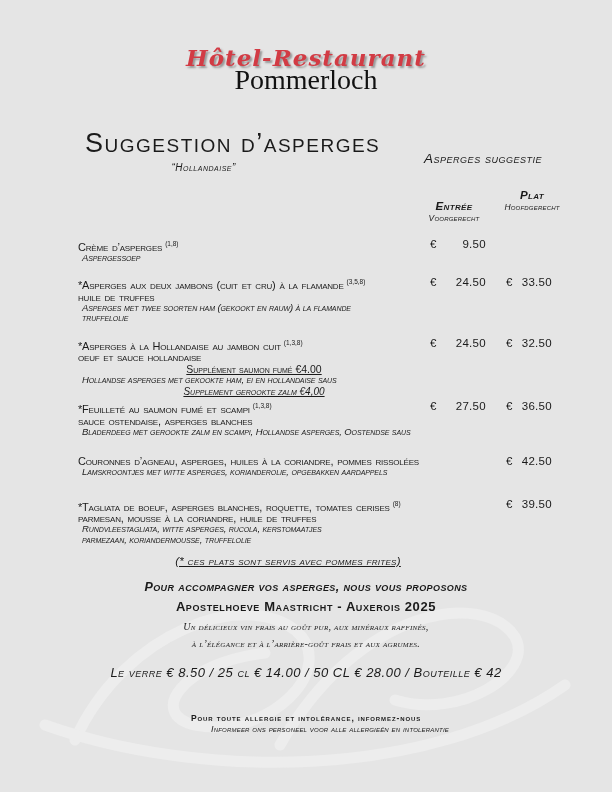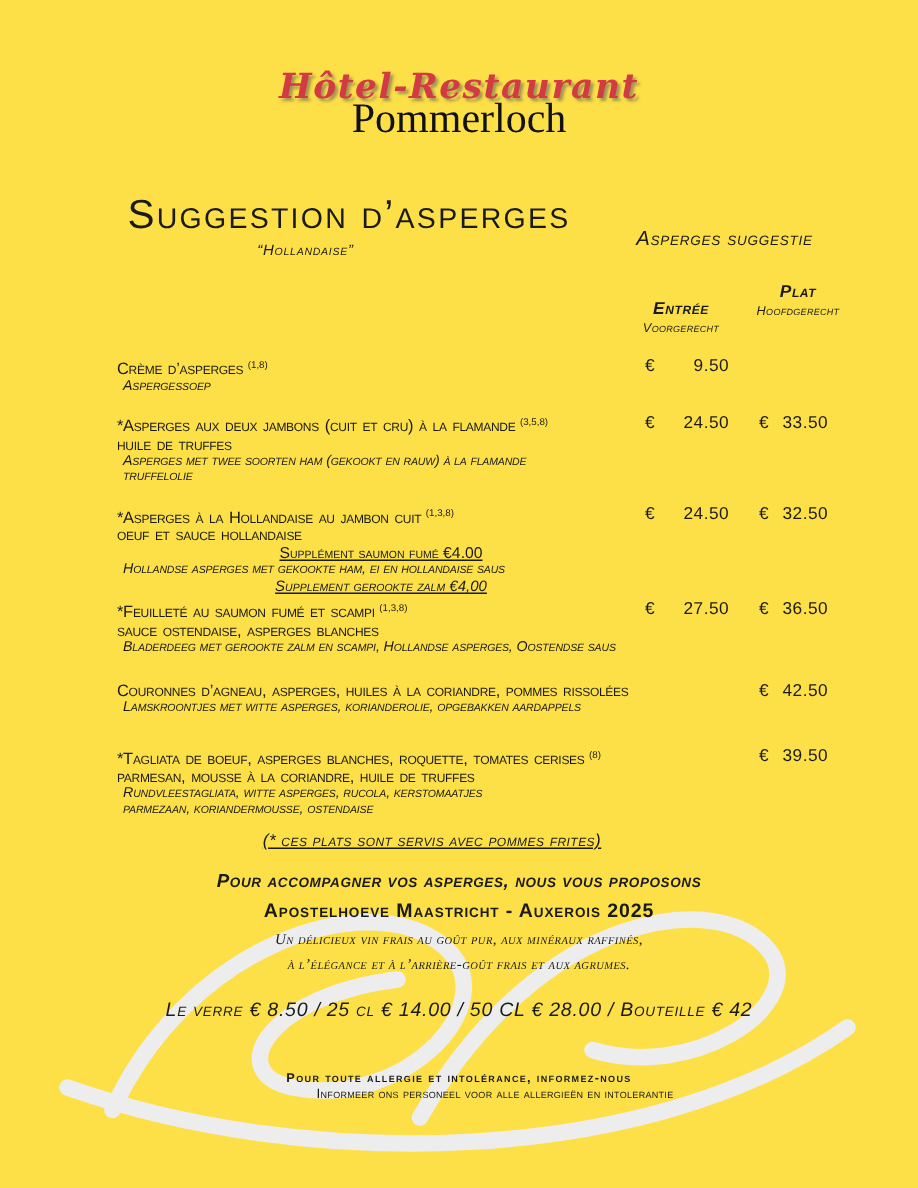--- a/index.html
+++ b/index.html
@@ -1,19 +1,19 @@
 <!DOCTYPE html>
 <html><head>
 <meta charset="utf-8">
 <style>
   html,body{margin:0;padding:0;background:#fff;}
   .page{
     position:relative;
     width:612px;height:792px;
-    background:#fde047;
+    background:#e5e5e5;
     overflow:hidden;
     font-family:"Liberation Sans",sans-serif;
     color:#1a1a1a;
   }
   
   .watermark{position:absolute;left:30px;top:575px;z-index:0;}
   
   .logo{position:absolute;top:44px;left:0;right:0;text-align:center;z-index:1;}
   .logo-script{
     display:block;
@@ -88,21 +88,21 @@
   
   .wine{position:absolute;top:580px;left:0;right:0;text-align:center;z-index:1;}
   .wine-intro{font-weight:bold;font-style:italic;font-size:12.5px;font-variant:small-caps;letter-spacing:.4px;}
   .wine-name{font-weight:bold;font-size:13px;font-variant:small-caps;letter-spacing:.6px;margin-top:5px;}
   .wine-desc{font-style:italic;font-size:10px;font-variant:small-caps;letter-spacing:.3px;margin-top:7px;font-family:Liberation Serif, serif;}
   .wine-desc2{margin-top:6px;}
   .wine-prices{font-style:italic;font-size:13px;font-variant:small-caps;letter-spacing:.5px;margin-top:16px;}
   
   .footer{position:absolute;top:713px;left:0;right:0;text-align:center;z-index:1;}
   .footer-fr{font-weight:bold;font-size:8.5px;font-variant:small-caps;letter-spacing:.9px;}
-  .footer-nl{font-size:9px;font-variant:small-caps;letter-spacing:.2px;margin-top:1px;padding-left:48px;}
+  .footer-nl{font-style:italic;font-size:9px;font-variant:small-caps;letter-spacing:.2px;margin-top:1px;padding-left:48px;}
 </style>
 </head>
 <body>
 
 <div class="page">
 
   <svg class="watermark" width="552" height="210" viewBox="0 0 552 210" aria-hidden="true">
     <g fill="none" stroke="#ededed" stroke-width="11" stroke-linecap="round">
       <path d="M45,165 C95,55 215,15 265,55 C310,92 240,165 165,150 C118,140 150,88 235,78"></path>
       <path d="M250,170 C330,30 455,15 485,62 C505,98 430,145 365,125"></path>
@@ -203,21 +203,21 @@
         <span>€</span>
         <span>42.50</span>
       </div>
     </div>
 
     <div class="item item--6">
       <div class="desc">
         <div class="fr"><span>*Tagliata de boeuf, asperges blanches, roquette, tomates cerises</span><sup class="allerg">(8)</sup></div>
         <div class="fr">parmesan, mousse à la coriandre, huile de truffes</div>
         <div class="nl">Rundvleestagliata, witte asperges, rucola, kerstomaatjes</div>
-        <div class="nl">parmezaan, koriandermousse, ostendaise</div>
+        <div class="nl">parmezaan, koriandermousse, truffelolie</div>
       </div>
       <div class="price price-plat">
         <span>€</span>
         <span>39.50</span>
       </div>
     </div>
 
   </div>
 
   <div class="note">(* ces plats sont servis avec pommes frites)</div>

